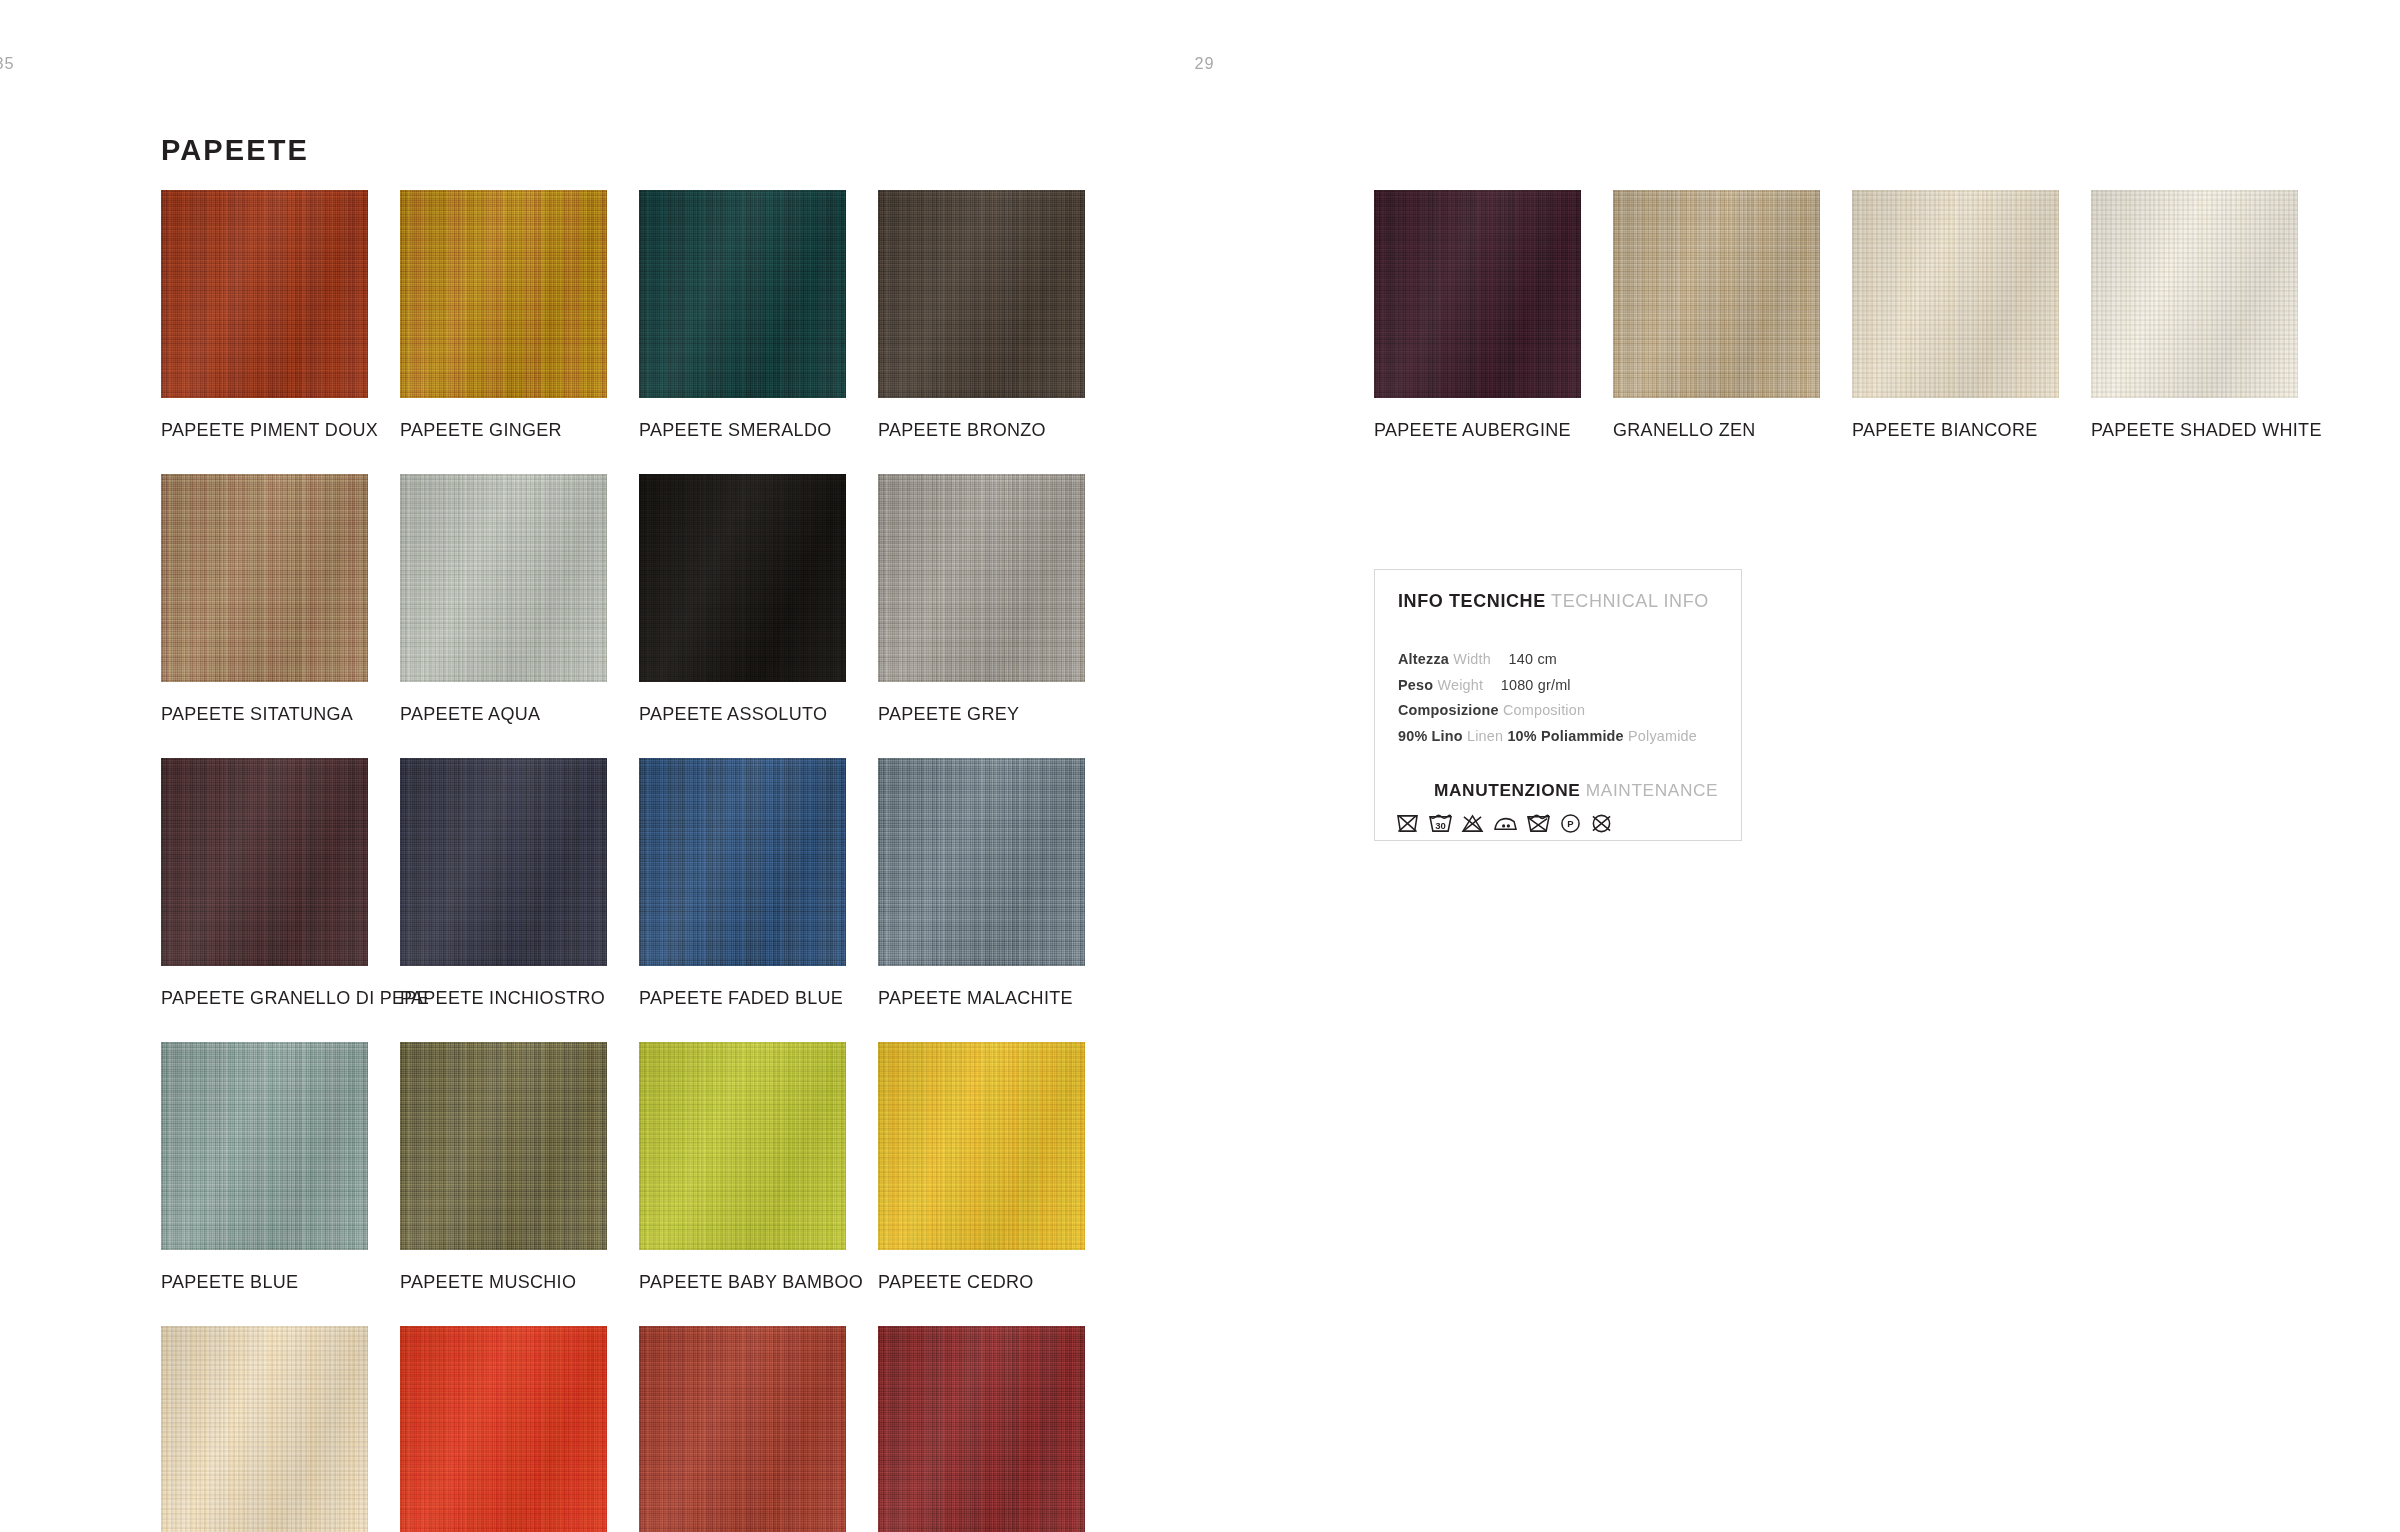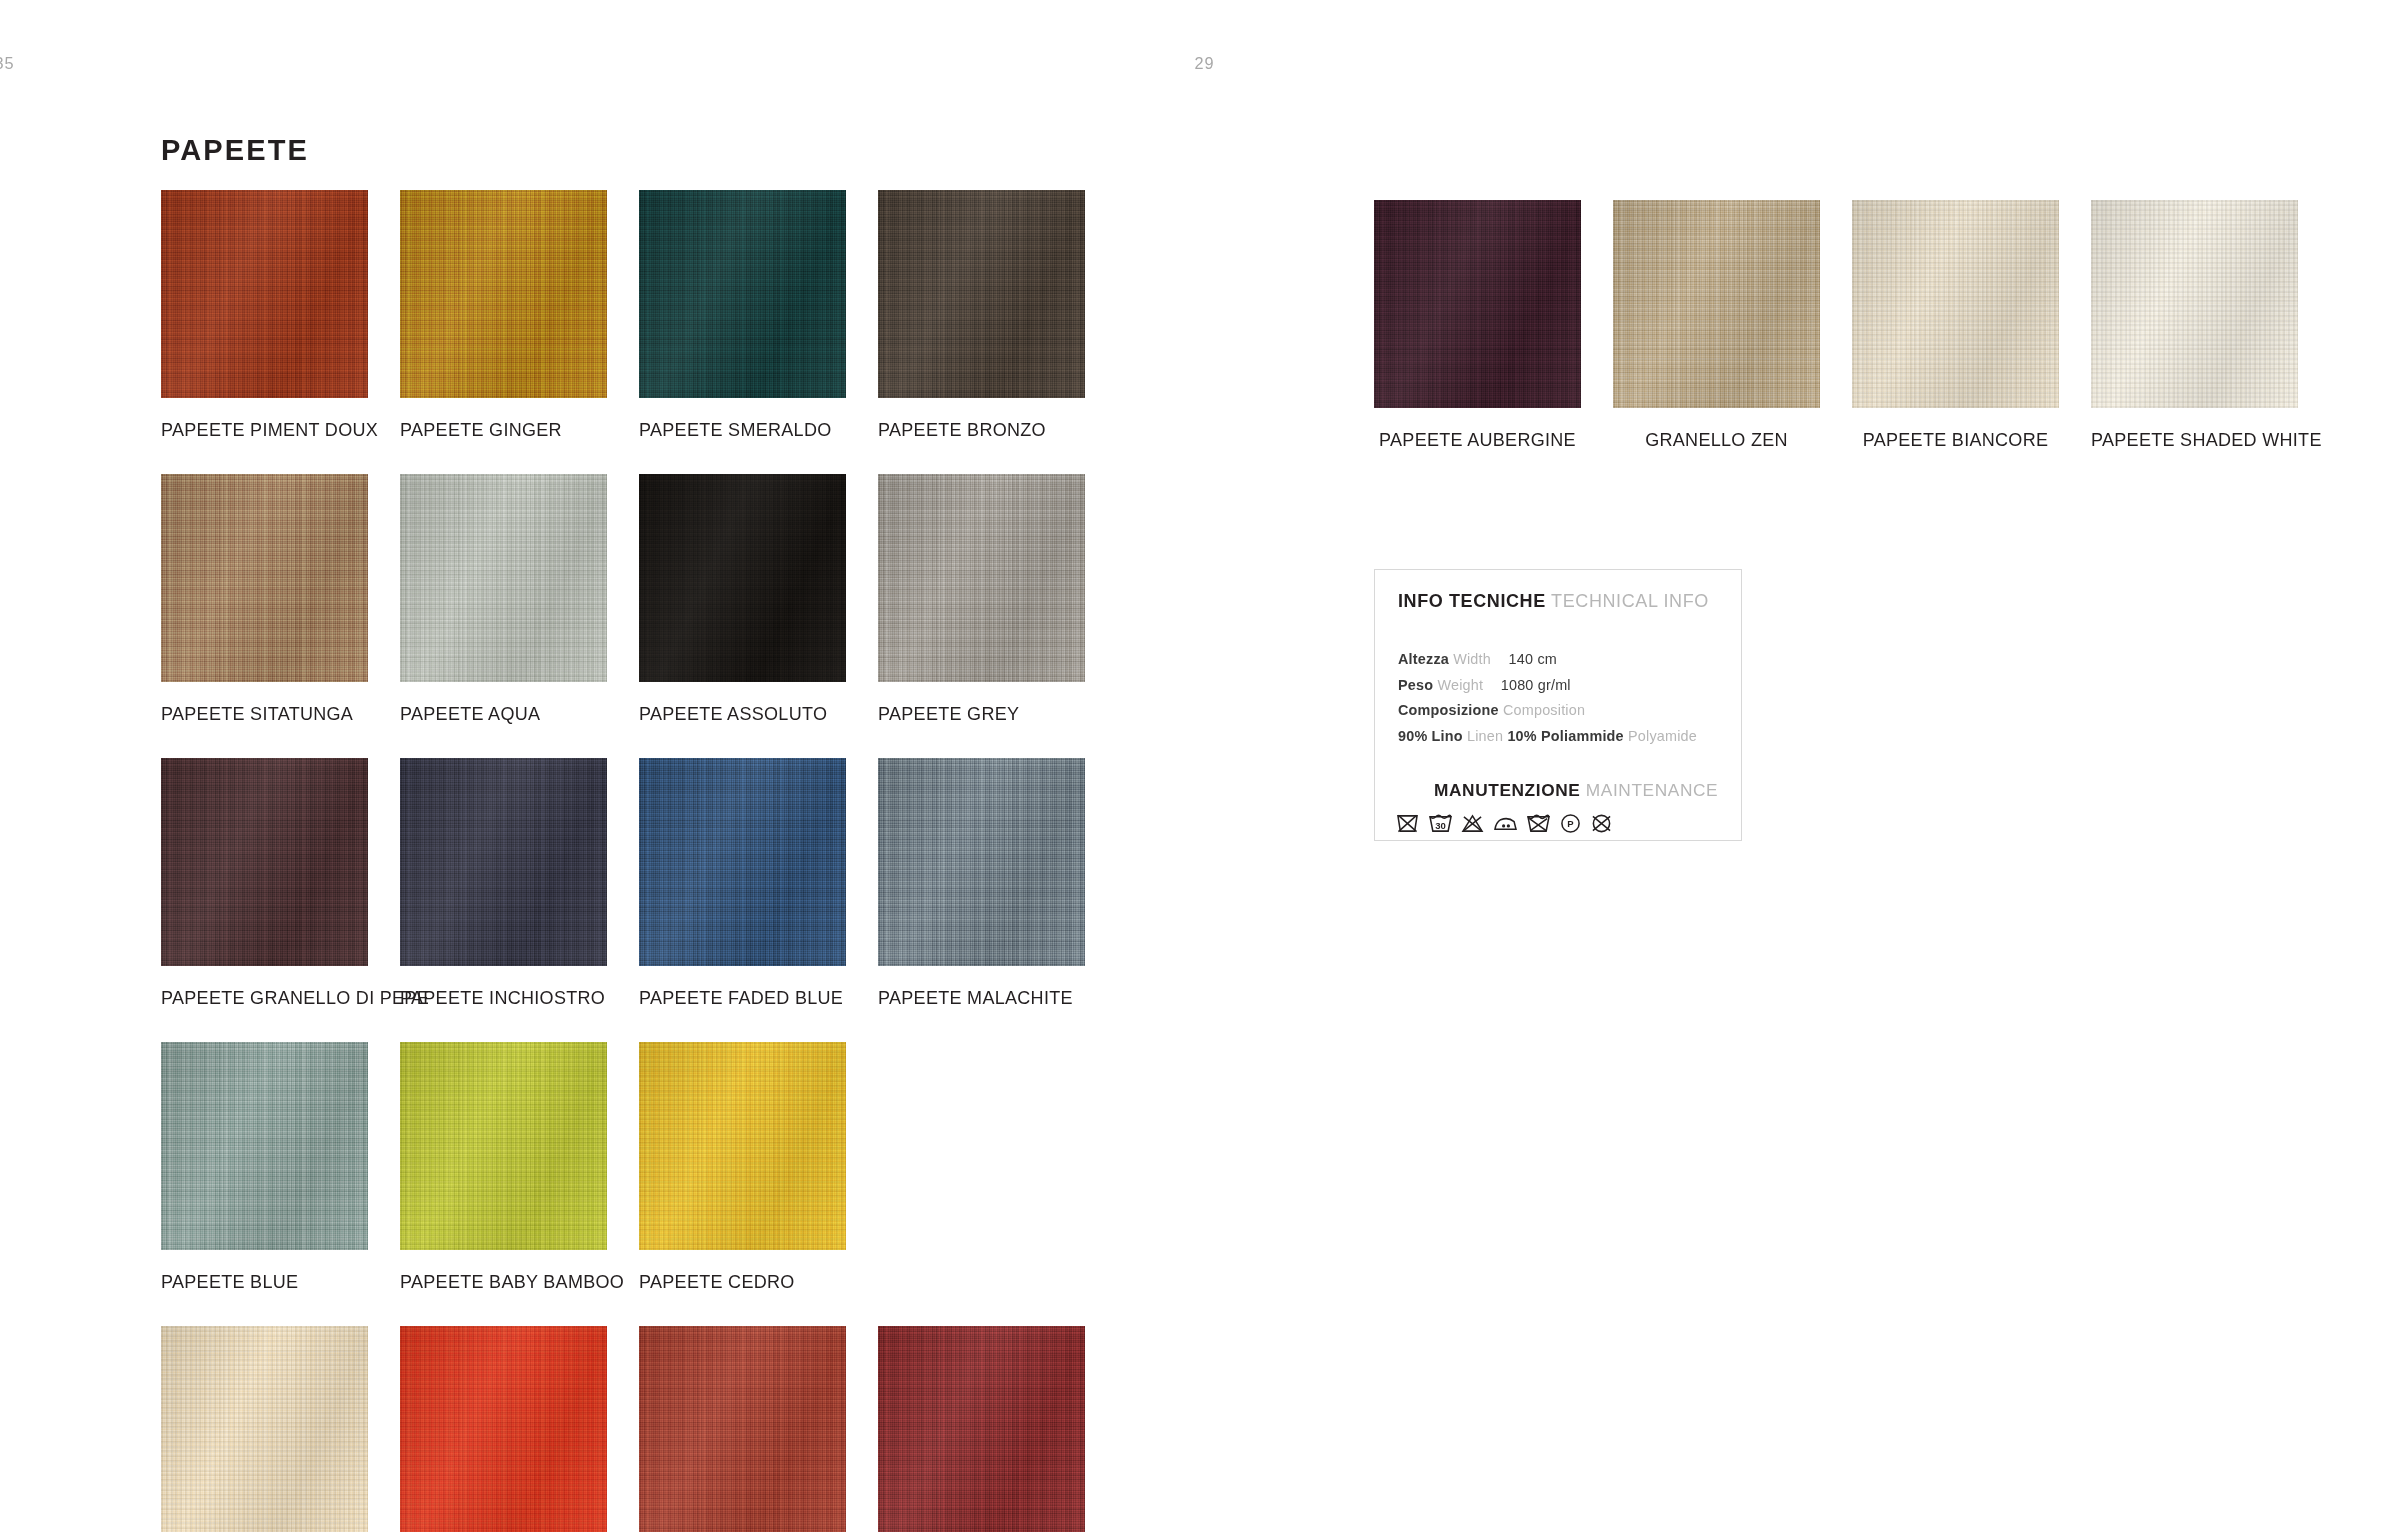--- a/index.html
+++ b/index.html
@@ -25,21 +25,21 @@
   #page-right .folio{left:-596px;}
 
   .collection-title{
     position:absolute;left:161px;top:134px;
     font-size:29px;font-weight:bold;letter-spacing:2.1px;
     color:#231f20;
   }
 
   .grid{position:absolute;}
   #grid-left{left:161px;top:190px;}
-  #grid-right{left:1374px;top:200px;text-align:center;}
+  #grid-right{left:1374px;top:190px;}
 
   .row{display:flex;}
   .cell{width:207px;margin-right:32px;position:relative;}
   .cell:last-child{margin-right:0;}
 
   .swatch{
     width:207px;height:208px;
     position:relative;overflow:hidden;
     background-repeat:repeat;
   }
@@ -215,20 +215,28 @@
       <div class="row">
         <div class="cell">
           <div class="swatch" style="background: rgb(147, 169, 163);">
             <div class="weave"></div>
             <div class="weave2"></div>
             <div class="shade"></div>
           </div>
           <div class="swatch-label">PAPEETE BLUE</div>
         </div>
         <div class="cell">
+          <div class="swatch" style="background: rgb(119, 113, 76);">
+            <div class="weave"></div>
+            <div class="weave2"></div>
+            <div class="shade"></div>
+          </div>
+          <div class="swatch-label">PAPEETE  MUSCHIO</div>
+        </div>
+        <div class="cell">
           <div class="swatch" style="background: rgb(196, 204, 60);">
             <div class="weave"></div>
             <div class="weave2"></div>
             <div class="shade"></div>
           </div>
           <div class="swatch-label">PAPEETE BABY BAMBOO</div>
         </div>
         <div class="cell">
           <div class="swatch" style="background: rgb(237, 196, 48);">
             <div class="weave"></div>

